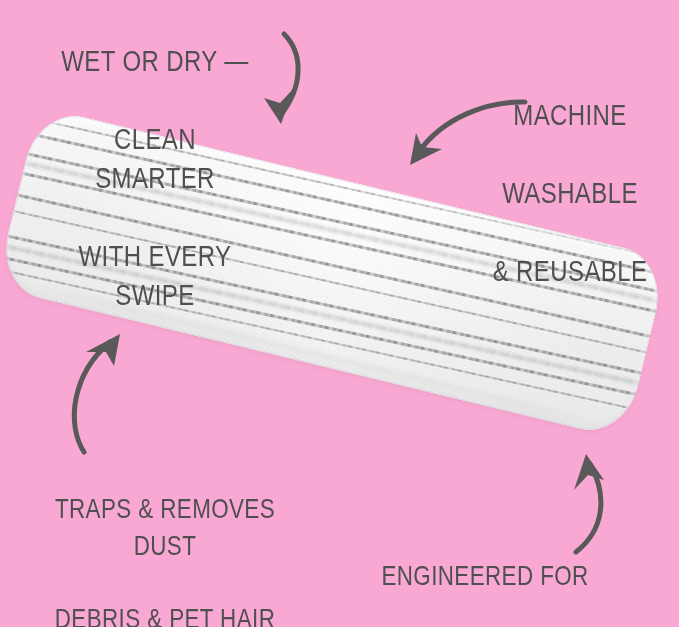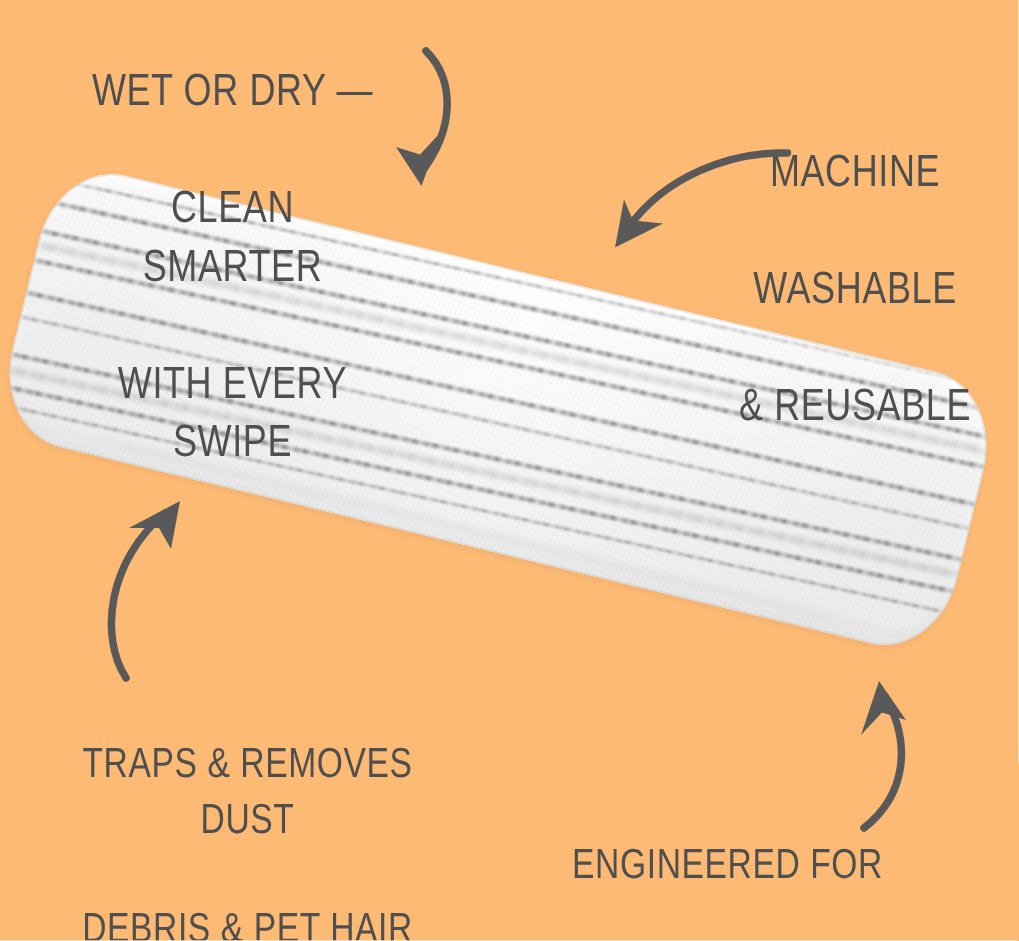--- a/index.html
+++ b/index.html
@@ -159,21 +159,21 @@
     stroke: #595959;
     stroke-width: 5;
     stroke-linecap: round;
     stroke-linejoin: round;
   }
   .arrow-head { fill: #595959; stroke: none; }
 </style>
 </head>
 <body>
 
-<div id="stage" style="background: #fdba74;">
+<div id="stage" style="background: #f9a8d4;">
 
   <div id="mop-pad-wrap">
     <div id="mop-pad">
       <div id="pad-fabric"></div>
       <div id="pad-noise"></div>
 
       <div class="stripe-pair" style="top:6px;  transform: rotate(-1.1deg);">
         <div class="stripe thin" style="top:0px;"></div>
         <div class="stripe" style="top:15px;"></div>
       </div>

